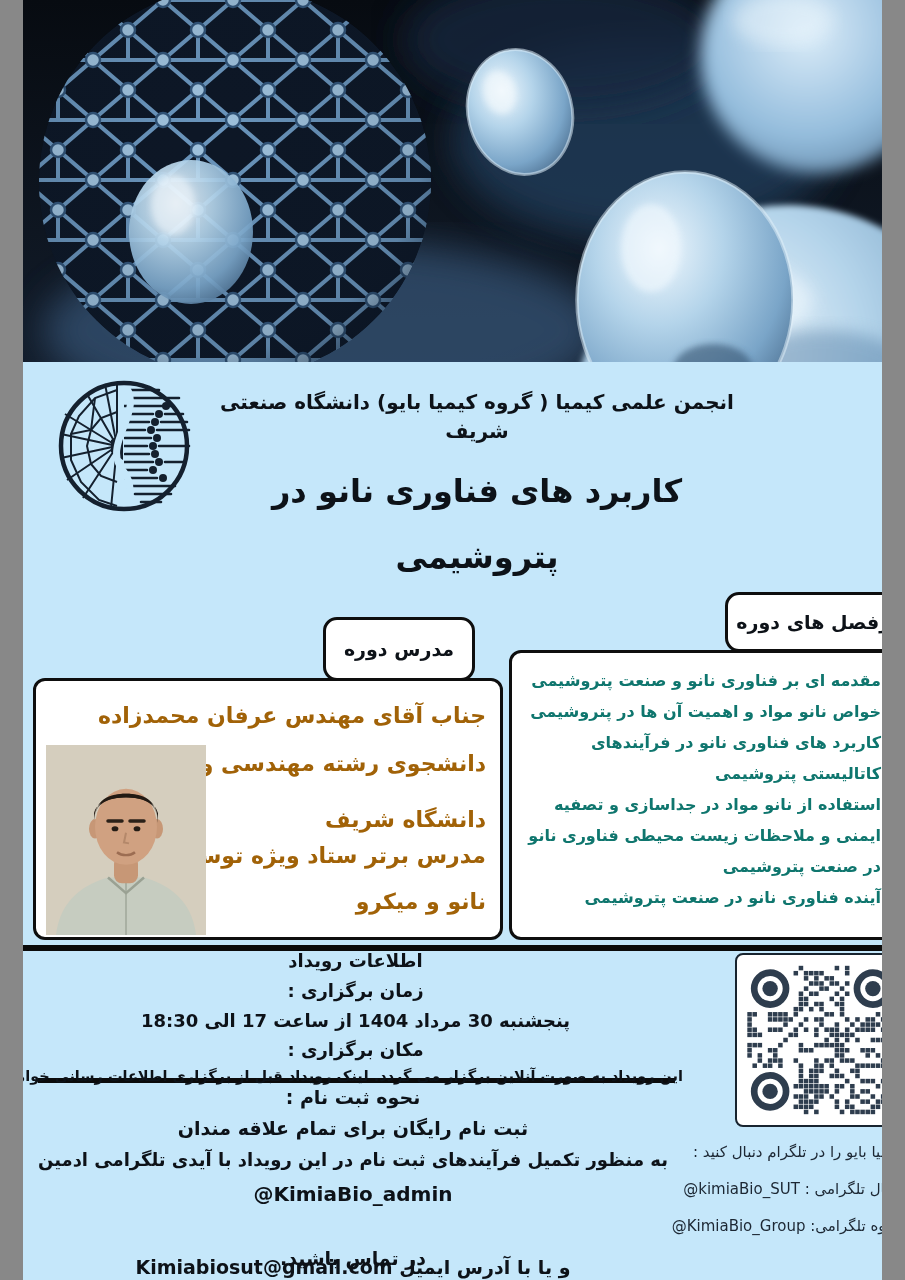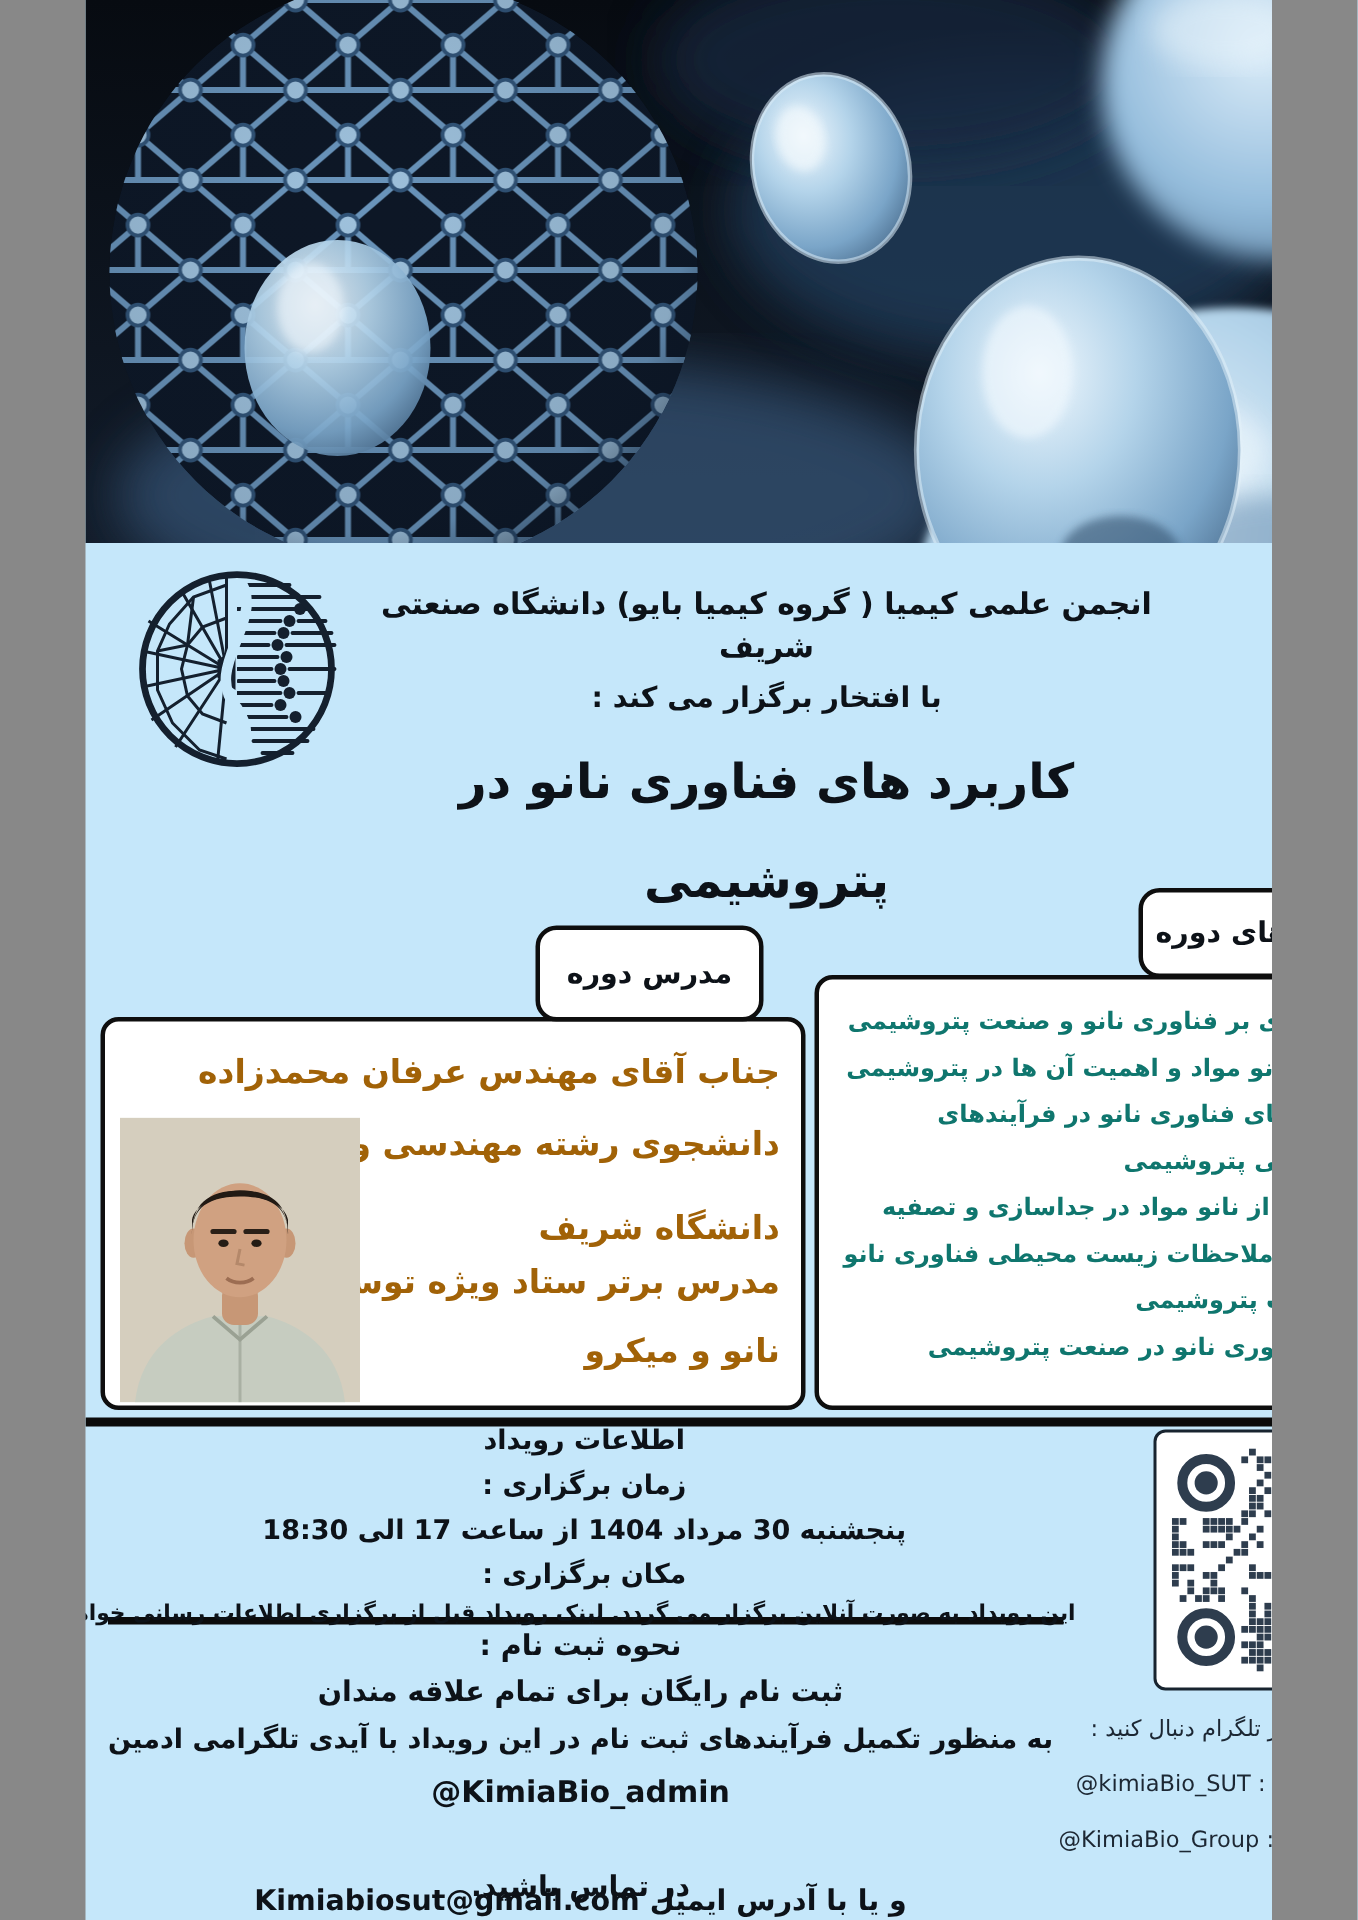--- a/index.html
+++ b/index.html
@@ -1,19 +1,19 @@
 <!DOCTYPE html>
 <html lang="fa"><head>
 <meta charset="utf-8">
 <style>
   * { box-sizing: border-box; }
   html,body { margin:0; padding:0; }
   body { font-family: "DejaVu Sans", sans-serif; background:#888; }
   .page {
-    position:relative; width:791px; height:1280px; margin:0 auto;
+    position:relative; width:859px; height:1280px; margin:0 auto;
     background:#c5e7fa; overflow:hidden;
   }
   
   .hero { position:absolute; left:0; top:0; width:905px; height:362px; background:#080c13; }
   .hero svg { display:block; width:100%; height:100%; }
 
   
   .logo { position:absolute; left:30px; top:372px; width:142px; height:148px; }
   .header-block { position:absolute; left:168px; top:388px; width:572px; text-align:center; direction:rtl; color:#0d1218; }
   .org-line { font-size:20px; font-weight:bold; line-height:1.45; }
@@ -215,21 +215,20 @@
 
         <path d="M71 12 C94 40 46 72 71 100 C82 116 76 130 68 136" stroke="#c5e7fa" stroke-width="7"></path>
 
         <circle cx="71" cy="74" r="63" stroke-width="4.5"></circle>
       </g>
     </svg>
   </div>
 
   <div class="header-block">
     <div class="org-line">انجمن علمی کیمیا ( گروه کیمیا بایو) دانشگاه صنعتی شریف</div>
-    <div class="presents-line">با افتخار برگزار می کند :</div>
     <div class="title-line1">کاربرد های فناوری نانو در</div>
     <div class="title-line2">پتروشیمی</div>
   </div>
 
   <div class="tab-box tab-instructor">
     <span>مدرس دوره</span>
   </div>
   <div class="card card-instructor">
     <div class="instr-line l1">جناب آقای مهندس عرفان محمدزاده</div>
     <div class="instr-line l2">دانشجوی رشته مهندسی و علوم مواد</div>

